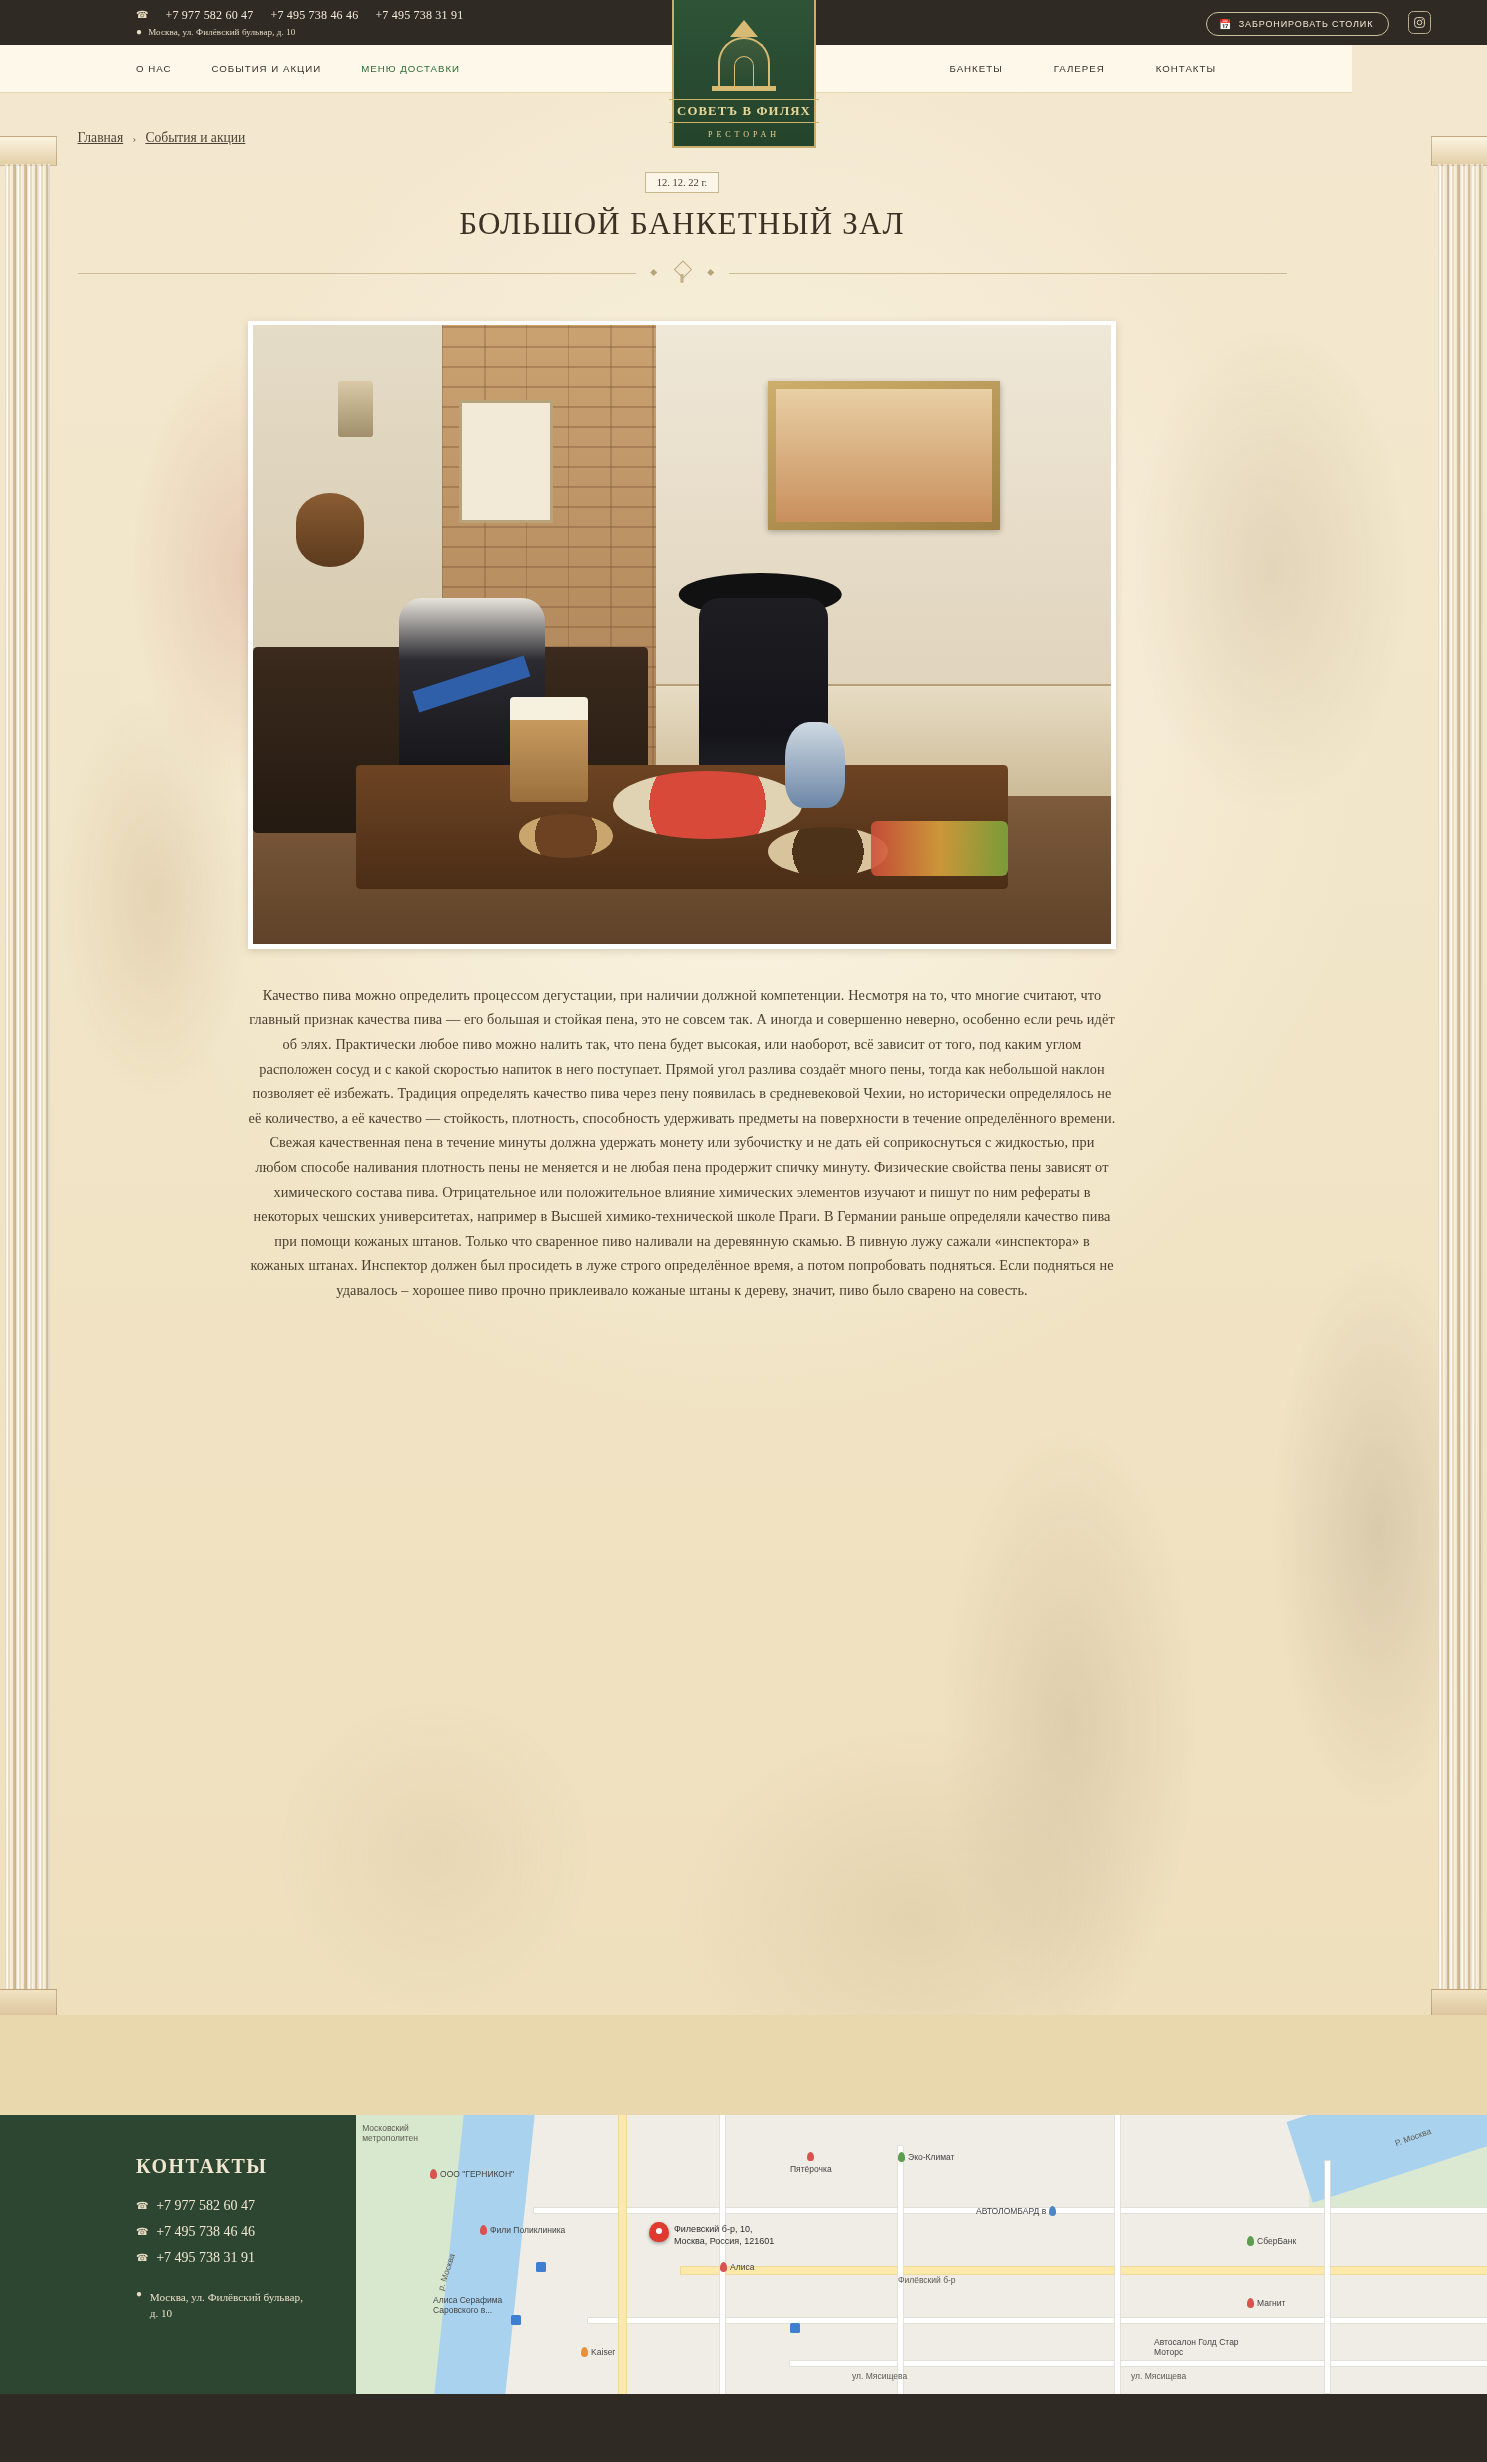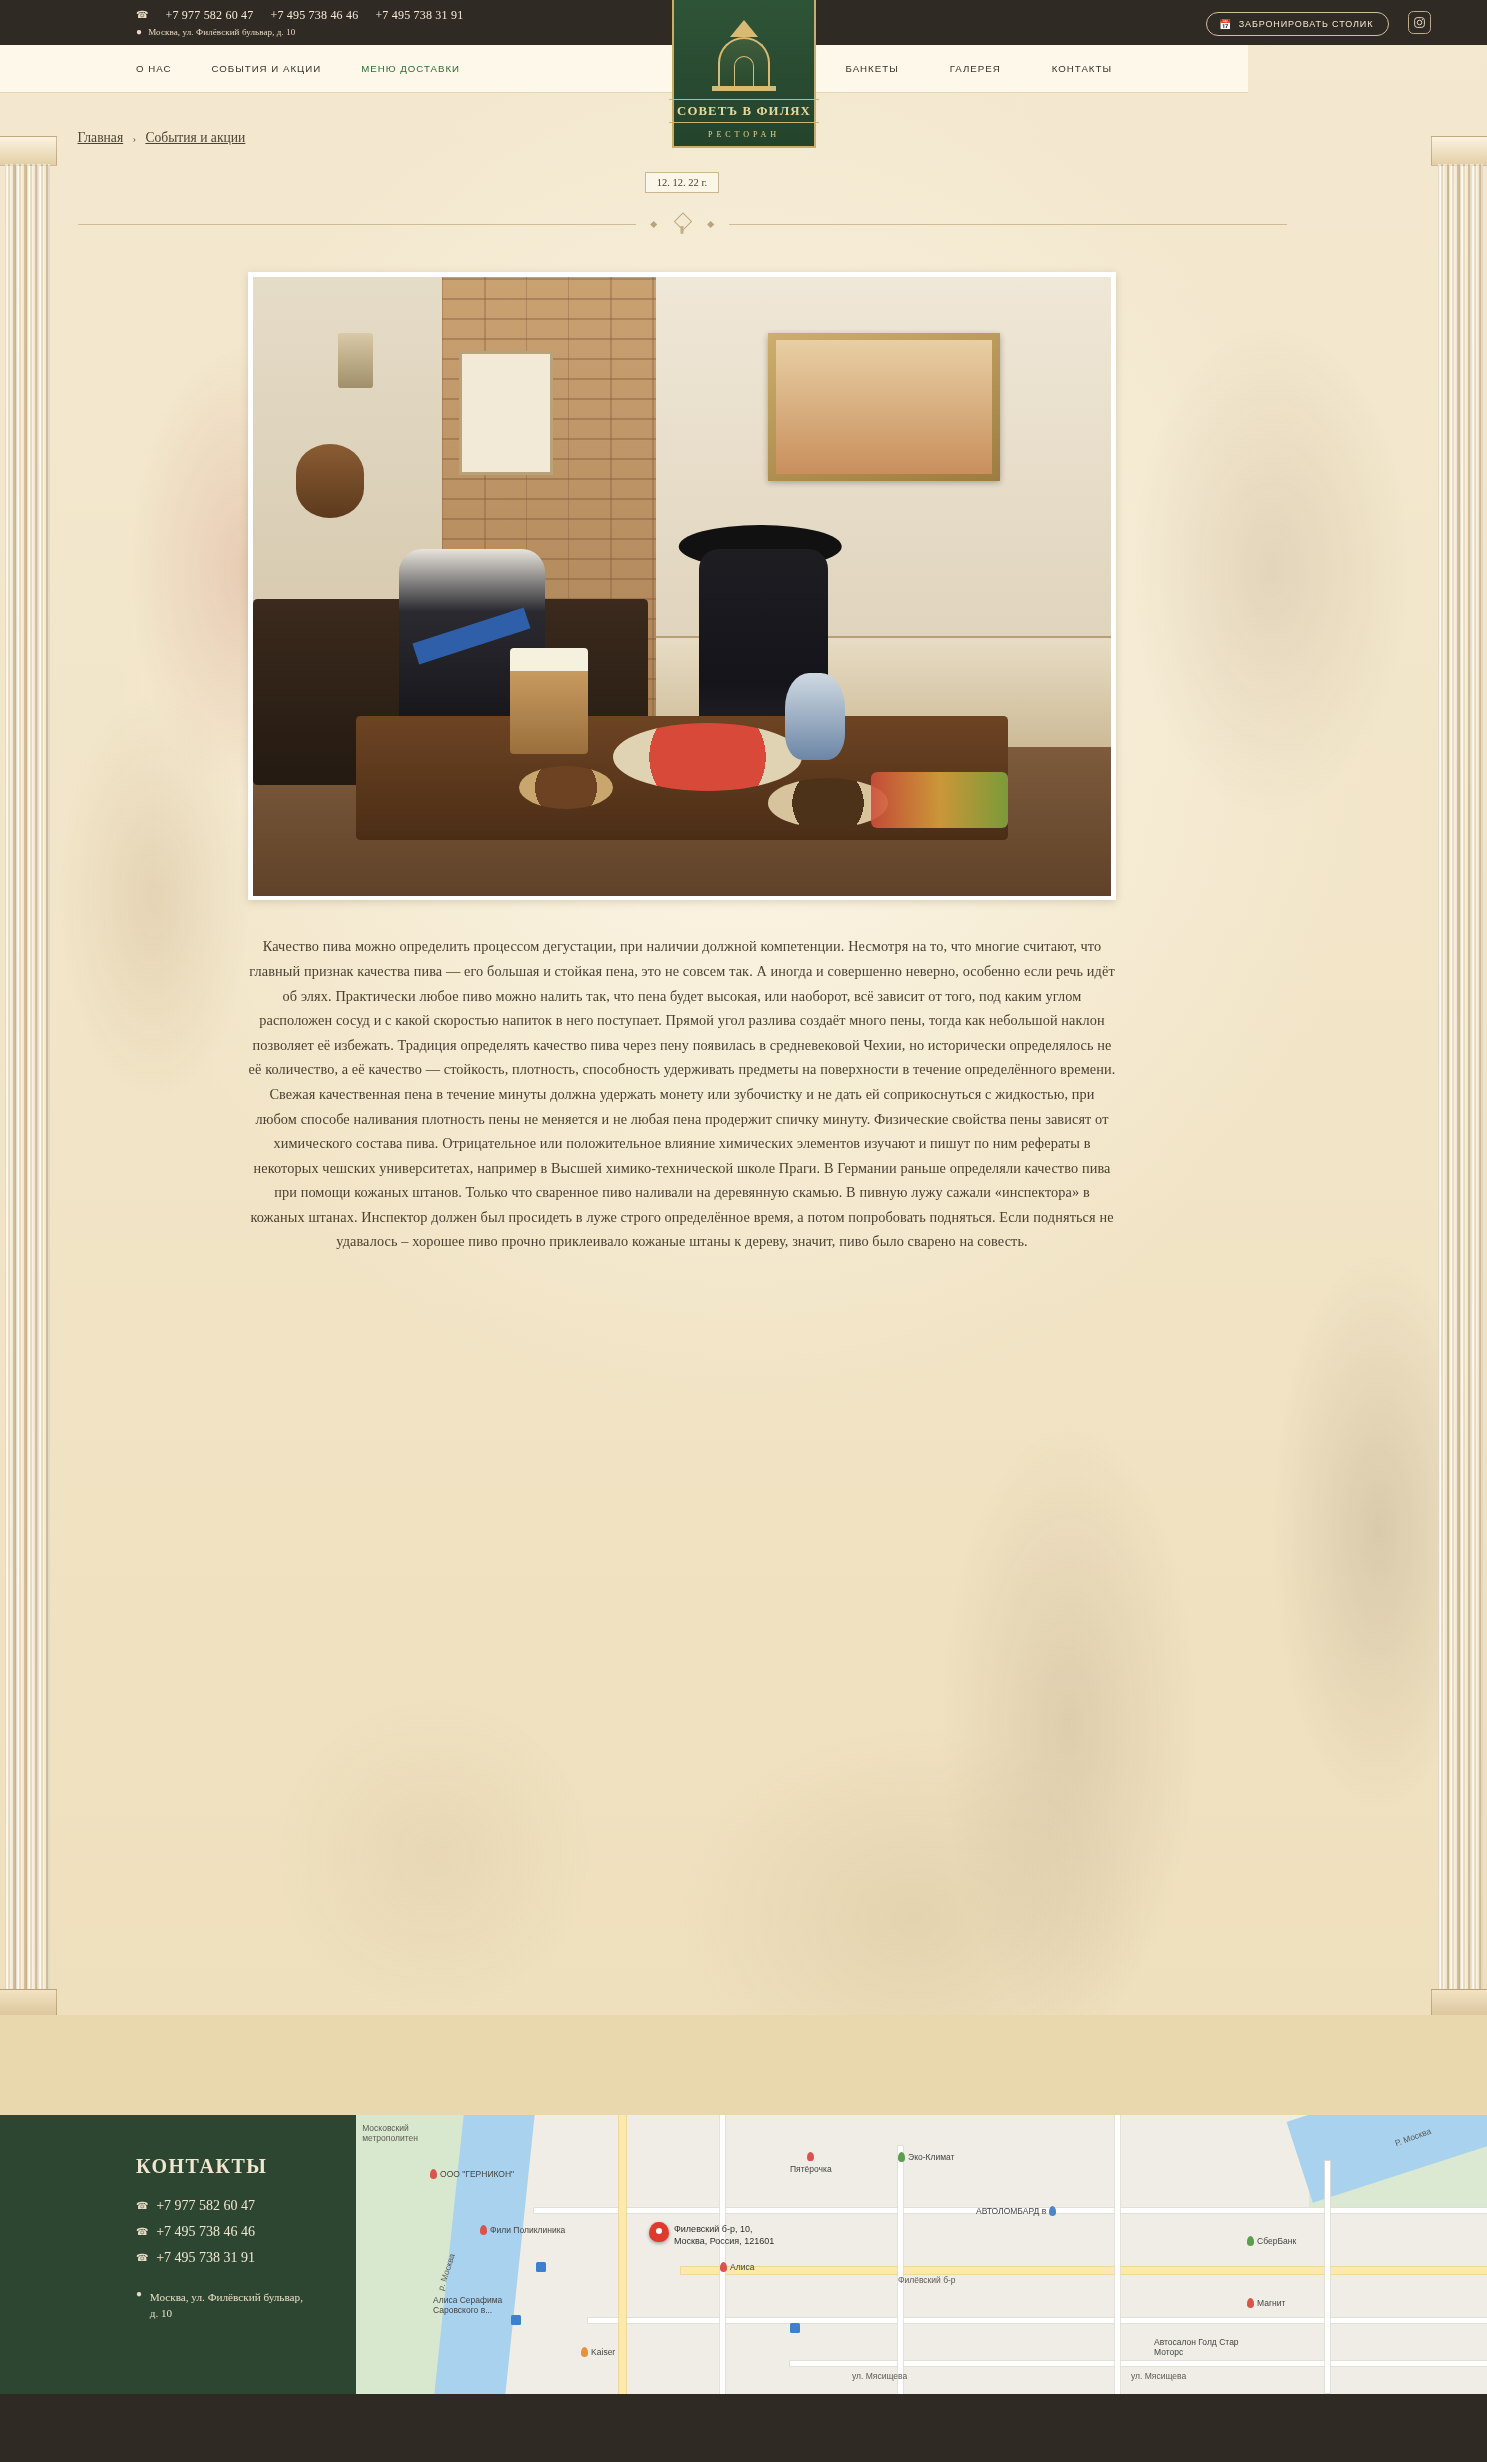--- a/index.html
+++ b/index.html
@@ -82,21 +82,21 @@
   .btn-book .glyph { font-size: 10px; }
   .ig-btn {
     position: absolute; right: 57px; top: 11px; width: 23px; height: 23px;
     border: 0.8px solid #b9ab8c; border-radius: 5.4px; display: flex; align-items: center; justify-content: center;
     cursor: pointer;
   }
   .ig-btn svg { display: block; }
 
   
   .navbar {
-    position: absolute; left: 0; top: 45px; width: 1248px; height: 48px;
+    position: absolute; left: 0; top: 45px; width: 1352px; height: 48px;
     background: #fdf8ea; border-bottom: 0.8px solid #e4d7b6; z-index: 35;
   }
   .nav-list {
     height: 100%; display: flex; align-items: center; list-style: none;
     font-family: "Liberation Sans", sans-serif;
   }
   .nav-item {
     font-size: 9.7px; letter-spacing: 1px; color: #3a3228; cursor: pointer; white-space: nowrap;
   }
   .nav-item.active { color: #2e6b33; }
@@ -334,20 +334,21 @@
 <div class="content">
   <div class="wrap">
 
     <div class="breadcrumb">
       <a>Главная</a>
       <span class="sep">›</span>
       <a>События и акции</a>
     </div>
 
     <div class="date-badge">12. 12. 22 г.</div>
+    <h1 class="page-title">БОЛЬШОЙ БАНКЕТНЫЙ ЗАЛ</h1>
 
     <div class="divider">
       <div class="line l"></div>
       <div class="line r"></div>
       <div class="dot l"></div>
       <div class="dot r"></div>
       <div class="center"></div>
     </div>
 
     <div class="photo-frame">

